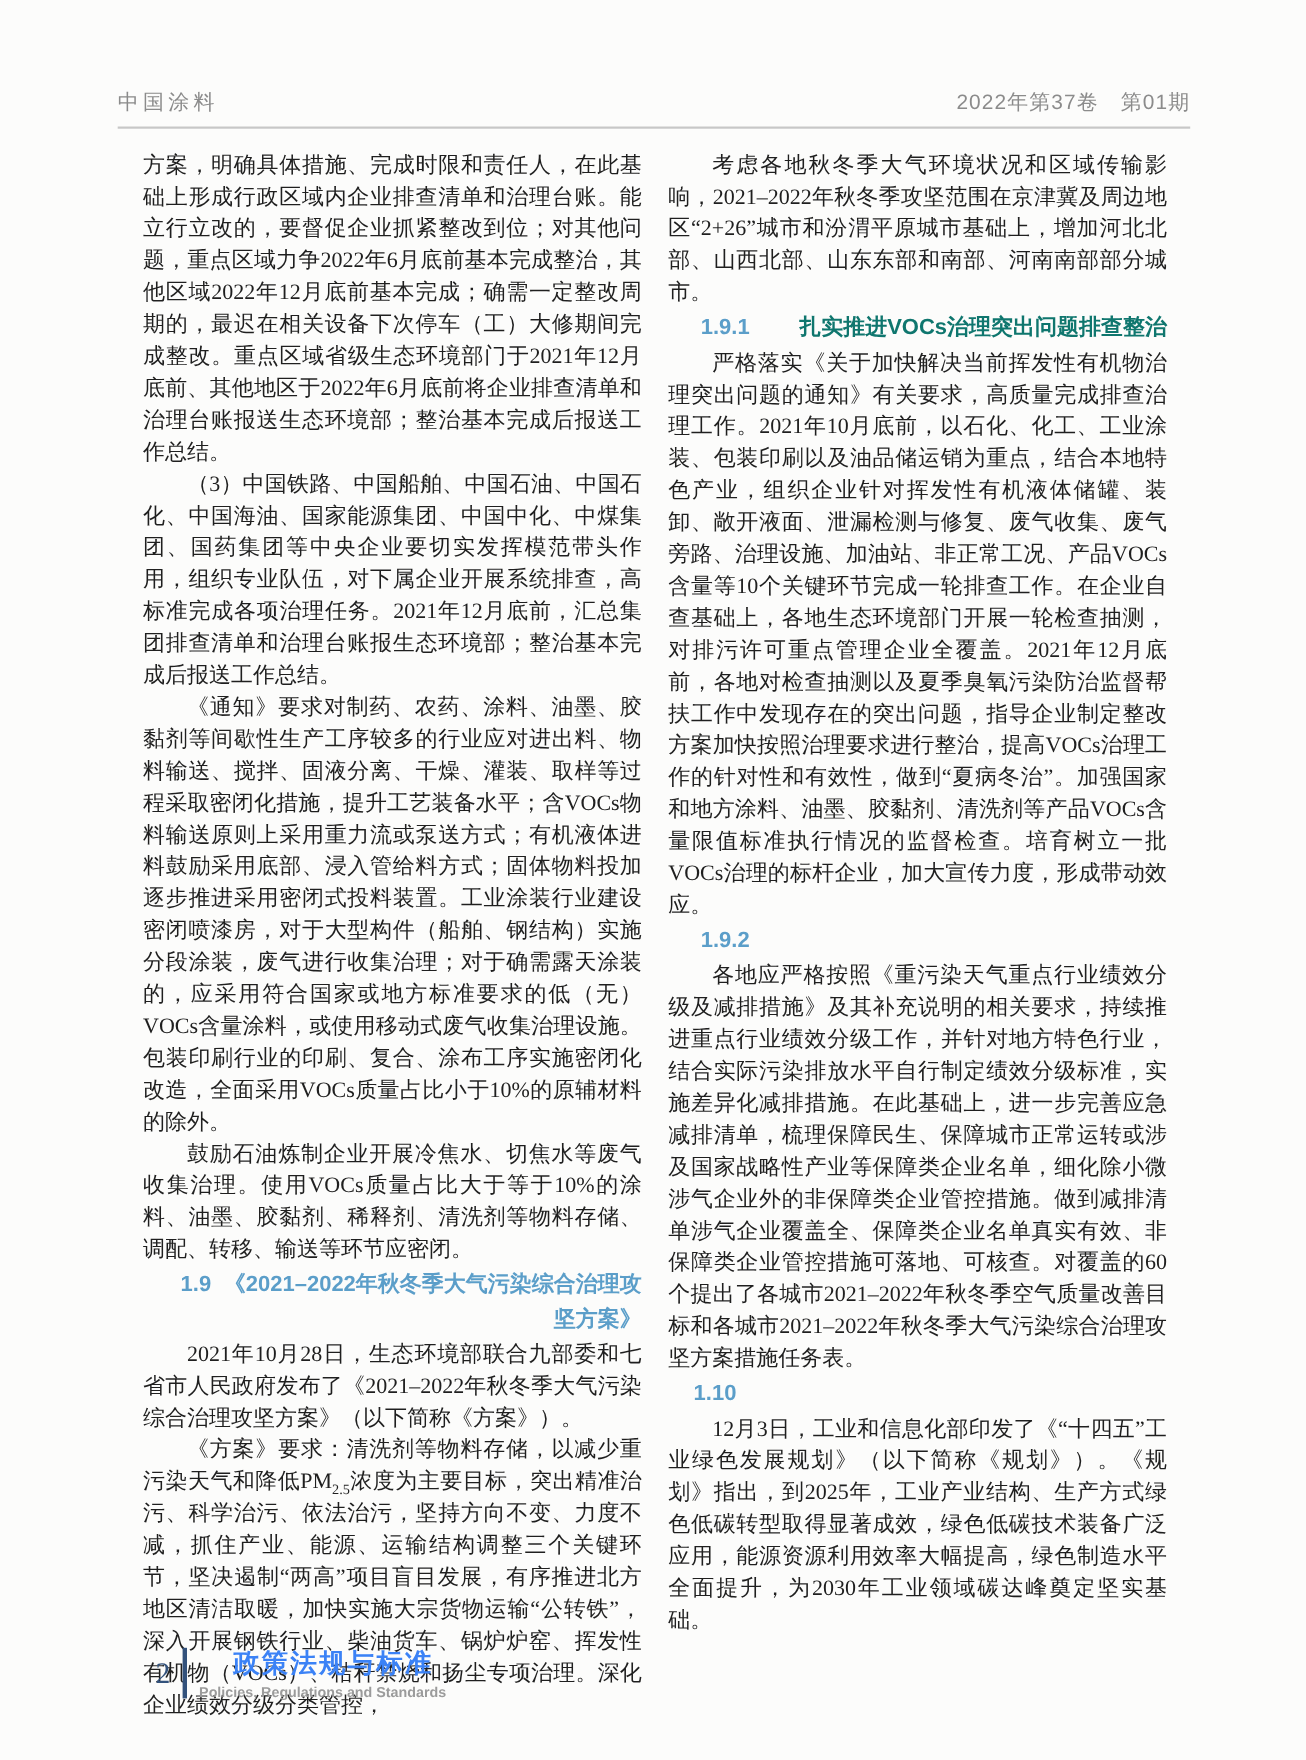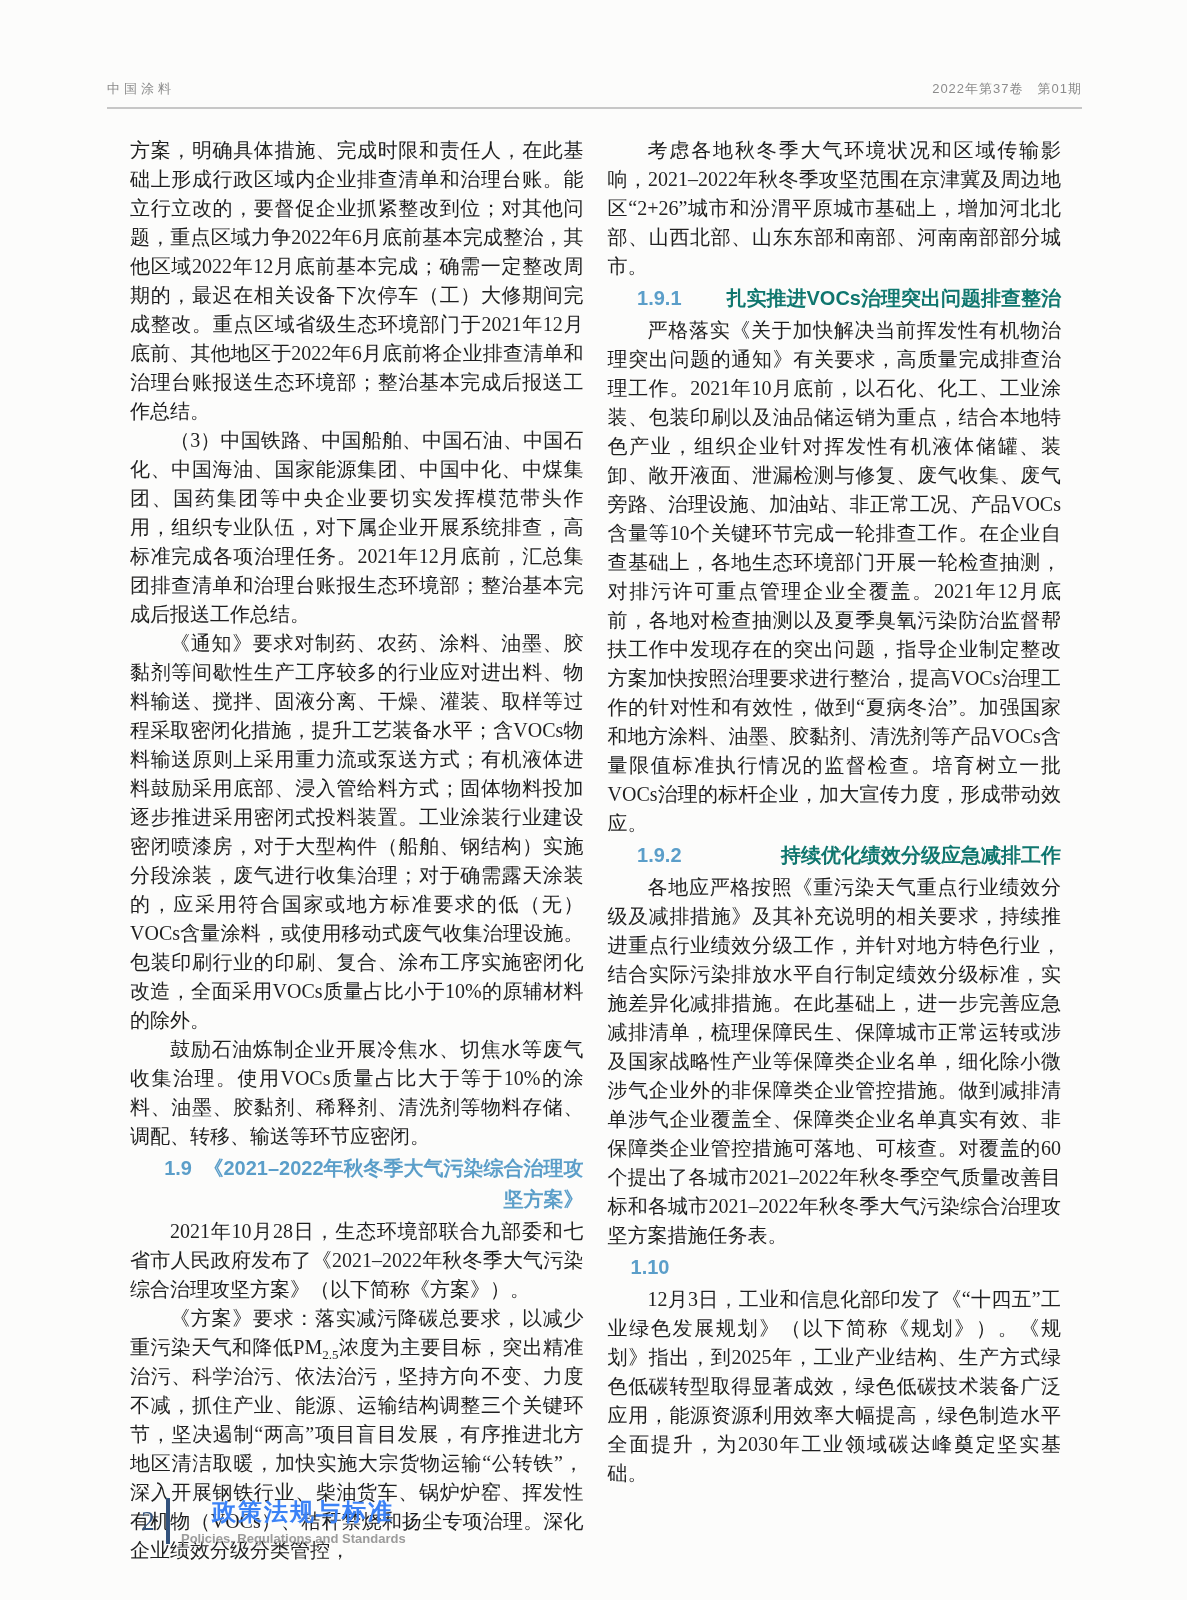--- a/index.html
+++ b/index.html
@@ -12,21 +12,21 @@
     font-family:"Liberation Serif","DejaVu Serif",serif;
     color:#1f1f1f;
   }
   
   .page-header{
     position:absolute;top:80px;left:107px;right:105px;
     display:flex;justify-content:space-between;align-items:flex-end;
     padding-bottom:9px;
     border-bottom:2px solid #c7c7c7;
     font-family:"Liberation Sans","DejaVu Sans",sans-serif;
-    font-size:13px;color:#8b8b8b;
+    font-size:19px;color:#8b8b8b;
   }
   .journal-title{letter-spacing:4px;}
   .issue-info{letter-spacing:1px;}
   
   .content{
     position:absolute;top:136px;left:130px;right:126px;
     display:flex;gap:24px;
   }
   .col{
     flex:1 1 0;
@@ -79,33 +79,32 @@
     <div class="col">
       <p class="noindent">方案，明确具体措施、完成时限和责任人，在此基础上形成行政区域内企业排查清单和治理台账。能立行立改的，要督促企业抓紧整改到位；对其他问题，重点区域力争2022年6月底前基本完成整治，其他区域2022年12月底前基本完成；确需一定整改周期的，最迟在相关设备下次停车（工）大修期间完成整改。重点区域省级生态环境部门于2021年12月底前、其他地区于2022年6月底前将企业排查清单和治理台账报送生态环境部；整治基本完成后报送工作总结。</p>
       <p>（3）中国铁路、中国船舶、中国石油、中国石化、中国海油、国家能源集团、中国中化、中煤集团、国药集团等中央企业要切实发挥模范带头作用，组织专业队伍，对下属企业开展系统排查，高标准完成各项治理任务。2021年12月底前，汇总集团排查清单和治理台账报生态环境部；整治基本完成后报送工作总结。</p>
       <p>《通知》要求对制药、农药、涂料、油墨、胶黏剂等间歇性生产工序较多的行业应对进出料、物料输送、搅拌、固液分离、干燥、灌装、取样等过程采取密闭化措施，提升工艺装备水平；含VOCs物料输送原则上采用重力流或泵送方式；有机液体进料鼓励采用底部、浸入管给料方式；固体物料投加逐步推进采用密闭式投料装置。工业涂装行业建设密闭喷漆房，对于大型构件（船舶、钢结构）实施分段涂装，废气进行收集治理；对于确需露天涂装的，应采用符合国家或地方标准要求的低（无）VOCs含量涂料，或使用移动式废气收集治理设施。包装印刷行业的印刷、复合、涂布工序实施密闭化改造，全面采用VOCs质量占比小于10%的原辅材料的除外。</p>
       <p>鼓励石油炼制企业开展冷焦水、切焦水等废气收集治理。使用VOCs质量占比大于等于10%的涂料、油墨、胶黏剂、稀释剂、清洗剂等物料存储、调配、转移、输送等环节应密闭。</p>
       <div class="heading">
         <span class="hnum">1.9</span>
         <span class="htitle-blue">《2021–2022年秋冬季大气污染综合治理攻坚方案》</span>
       </div>
       <p>2021年10月28日，生态环境部联合九部委和七省市人民政府发布了《2021–2022年秋冬季大气污染综合治理攻坚方案》（以下简称《方案》）。</p>
-      <p><span>《方案》要求：落实减污降碳总要求，以减少重污染天气和降低PM</span><sub class="pm">2.5</sub><span>浓度为主要目标，突出精准治污、科学治污、依法治污，坚持方向不变、力度不减，抓住产业、能源、运输结构调整三个关键环节，坚决遏制“两高”项目盲目发展，有序推进北方地区清洁取暖，加快实施大宗货物运输“公转铁”，深入开展钢铁行业、柴油货车、锅炉炉窑、挥发性有机物（VOCs）、秸秆禁烧和扬尘专项治理。深化企业绩效分级分类管控，</span></p>
+      <p><span>《方案》要求：清洗剂等物料存储，以减少重污染天气和降低PM</span><sub class="pm">2.5</sub><span>浓度为主要目标，突出精准治污、科学治污、依法治污，坚持方向不变、力度不减，抓住产业、能源、运输结构调整三个关键环节，坚决遏制“两高”项目盲目发展，有序推进北方地区清洁取暖，加快实施大宗货物运输“公转铁”，深入开展钢铁行业、柴油货车、锅炉炉窑、挥发性有机物（VOCs）、秸秆禁烧和扬尘专项治理。深化企业绩效分级分类管控，</span></p>
     </div>
 
     <div class="col">
       <p>考虑各地秋冬季大气环境状况和区域传输影响，2021–2022年秋冬季攻坚范围在京津冀及周边地区“2+26”城市和汾渭平原城市基础上，增加河北北部、山西北部、山东东部和南部、河南南部部分城市。</p>
       <div class="heading">
         <span class="hnum wide">1.9.1</span>
         <span class="htitle-black">扎实推进VOCs治理突出问题排查整治</span>
       </div>
       <p>严格落实《关于加快解决当前挥发性有机物治理突出问题的通知》有关要求，高质量完成排查治理工作。2021年10月底前，以石化、化工、工业涂装、包装印刷以及油品储运销为重点，结合本地特色产业，组织企业针对挥发性有机液体储罐、装卸、敞开液面、泄漏检测与修复、废气收集、废气旁路、治理设施、加油站、非正常工况、产品VOCs含量等10个关键环节完成一轮排查工作。在企业自查基础上，各地生态环境部门开展一轮检查抽测，对排污许可重点管理企业全覆盖。2021年12月底前，各地对检查抽测以及夏季臭氧污染防治监督帮扶工作中发现存在的突出问题，指导企业制定整改方案加快按照治理要求进行整治，提高VOCs治理工作的针对性和有效性，做到“夏病冬治”。加强国家和地方涂料、油墨、胶黏剂、清洗剂等产品VOCs含量限值标准执行情况的监督检查。培育树立一批VOCs治理的标杆企业，加大宣传力度，形成带动效应。</p>
       <div class="heading">
         <span class="hnum wide">1.9.2</span>
-        <span class="htitle-black">持续优化绩效分级应急减排工作</span>
       </div>
       <p>各地应严格按照《重污染天气重点行业绩效分级及减排措施》及其补充说明的相关要求，持续推进重点行业绩效分级工作，并针对地方特色行业，结合实际污染排放水平自行制定绩效分级标准，实施差异化减排措施。在此基础上，进一步完善应急减排清单，梳理保障民生、保障城市正常运转或涉及国家战略性产业等保障类企业名单，细化除小微涉气企业外的非保障类企业管控措施。做到减排清单涉气企业覆盖全、保障类企业名单真实有效、非保障类企业管控措施可落地、可核查。对覆盖的60个提出了各城市2021–2022年秋冬季空气质量改善目标和各城市2021–2022年秋冬季大气污染综合治理攻坚方案措施任务表。</p>
       <div class="heading">
         <span class="hnum">1.10</span>
       </div>
       <p>12月3日，工业和信息化部印发了《“十四五”工业绿色发展规划》（以下简称《规划》）。《规划》指出，到2025年，工业产业结构、生产方式绿色低碳转型取得显著成效，绿色低碳技术装备广泛应用，能源资源利用效率大幅提高，绿色制造水平全面提升，为2030年工业领域碳达峰奠定坚实基础。</p>
     </div>
 
   </div>
 

